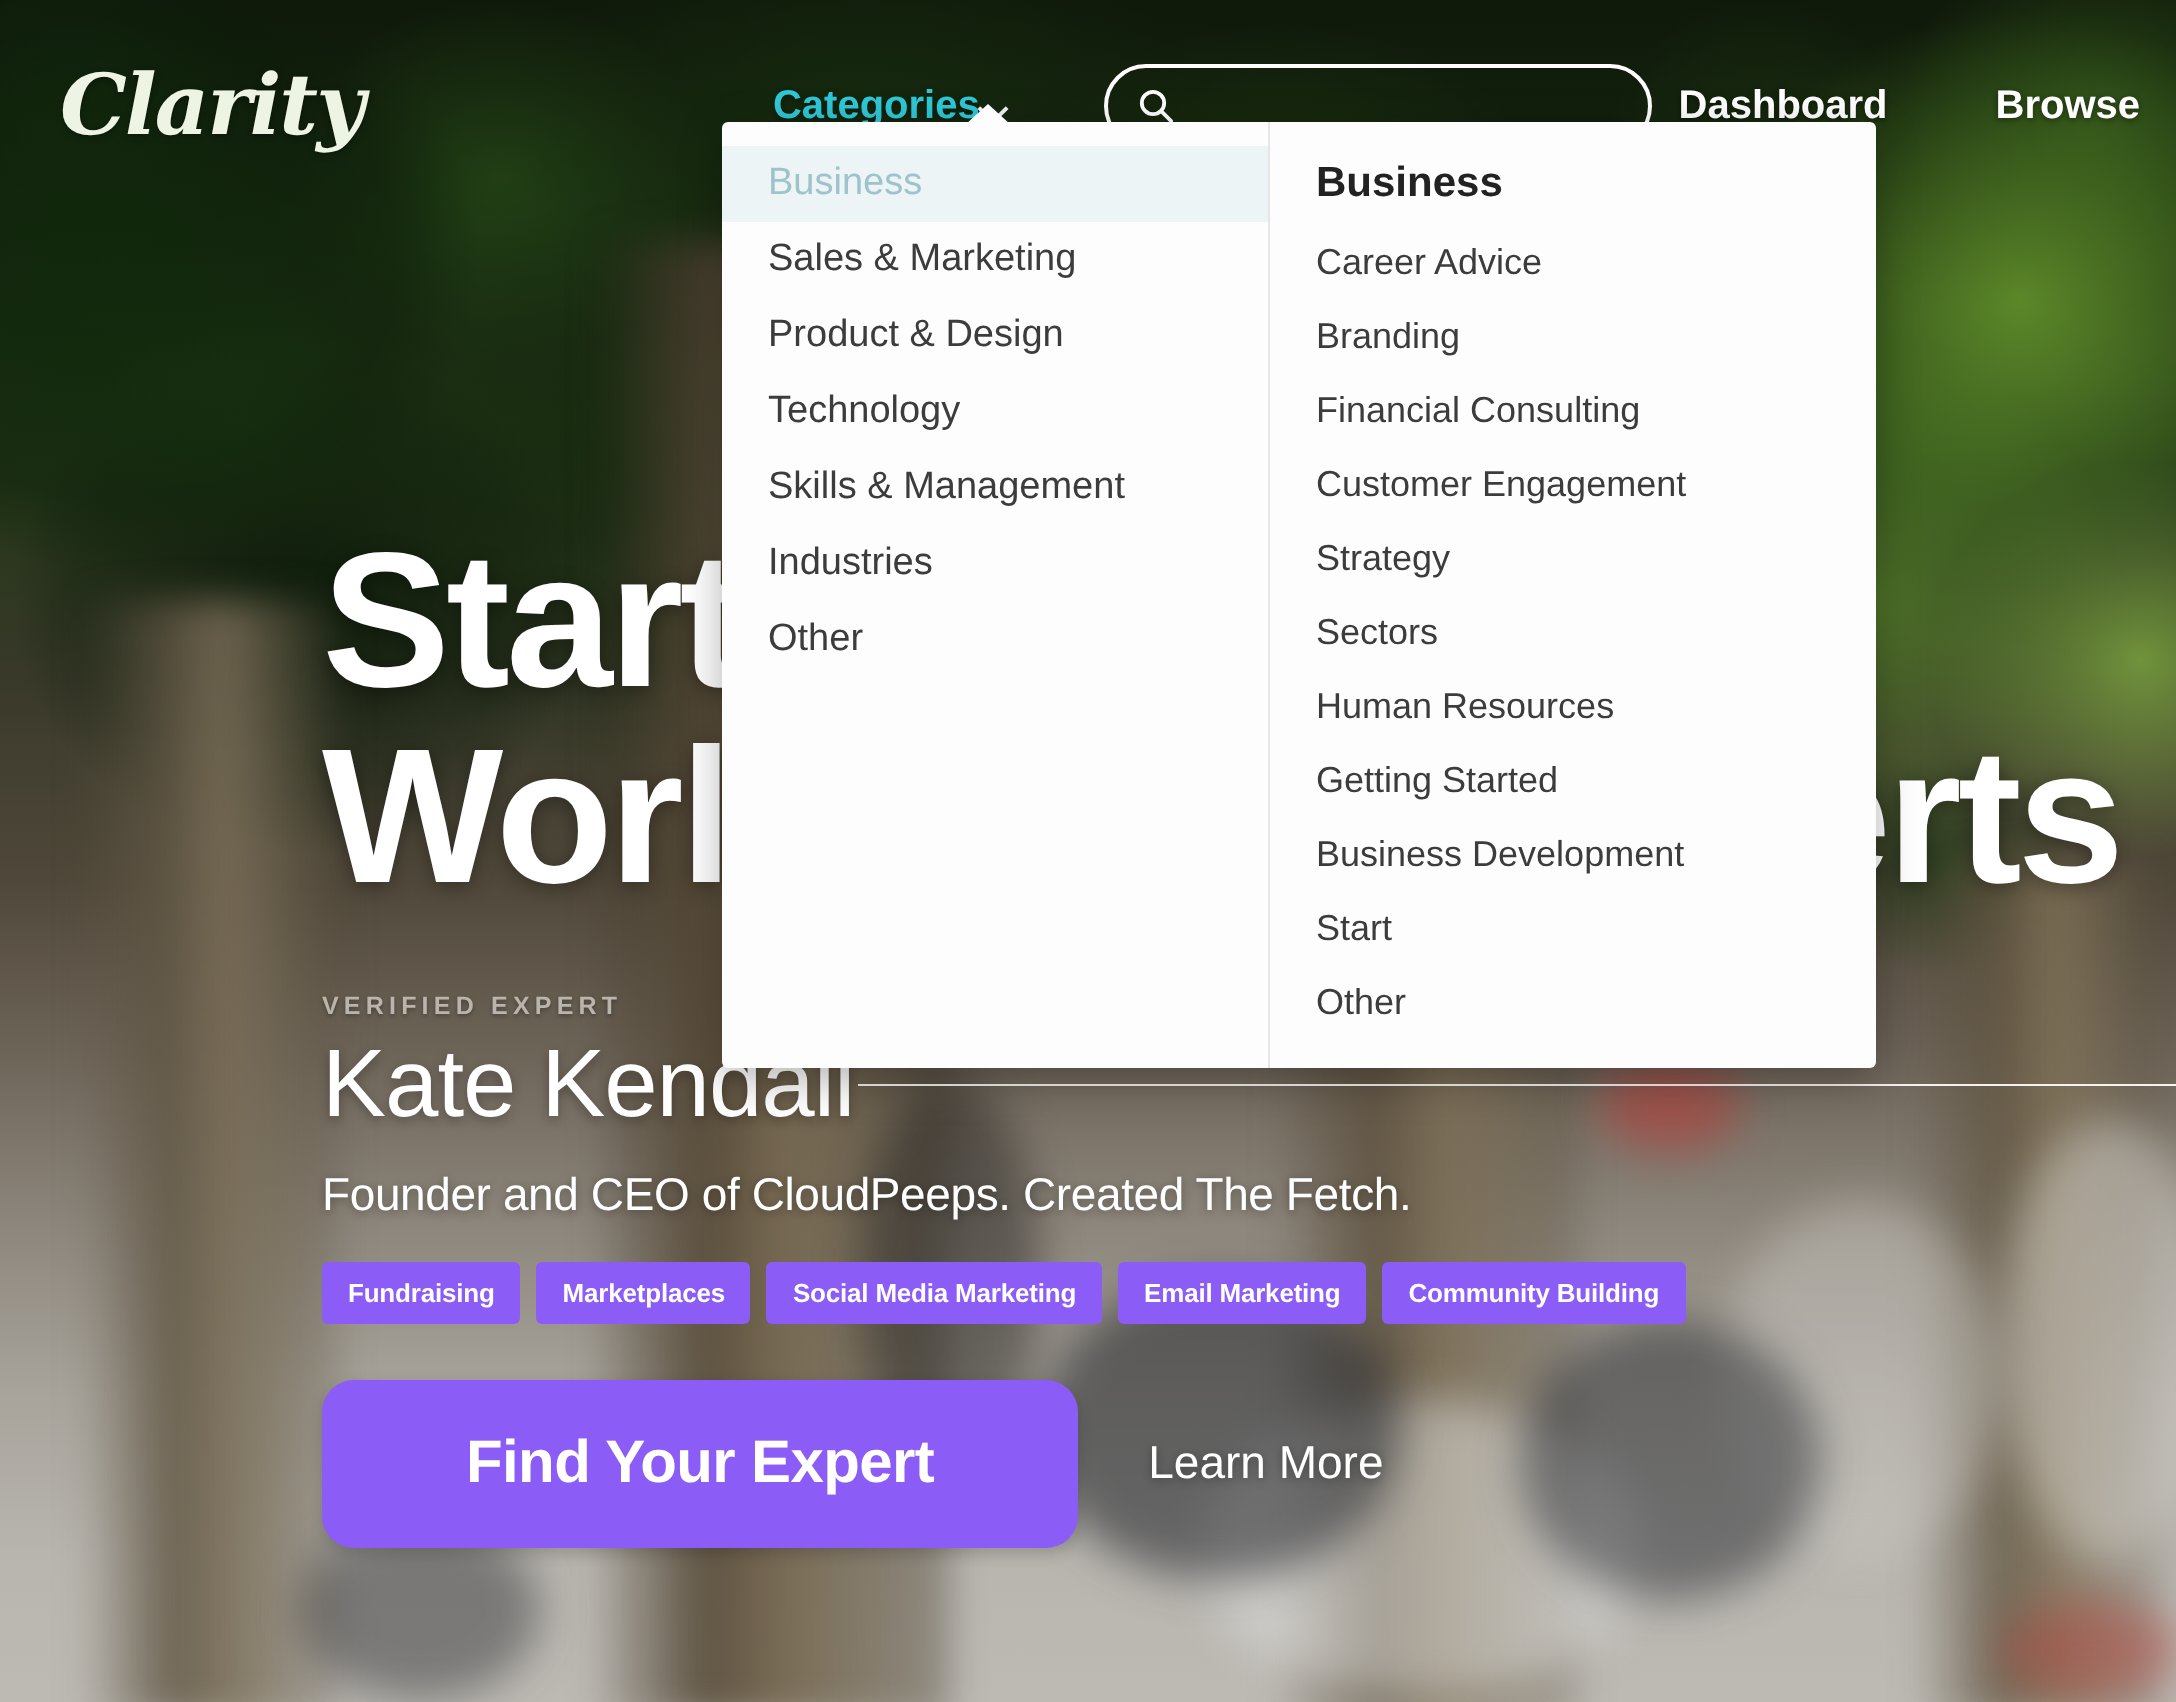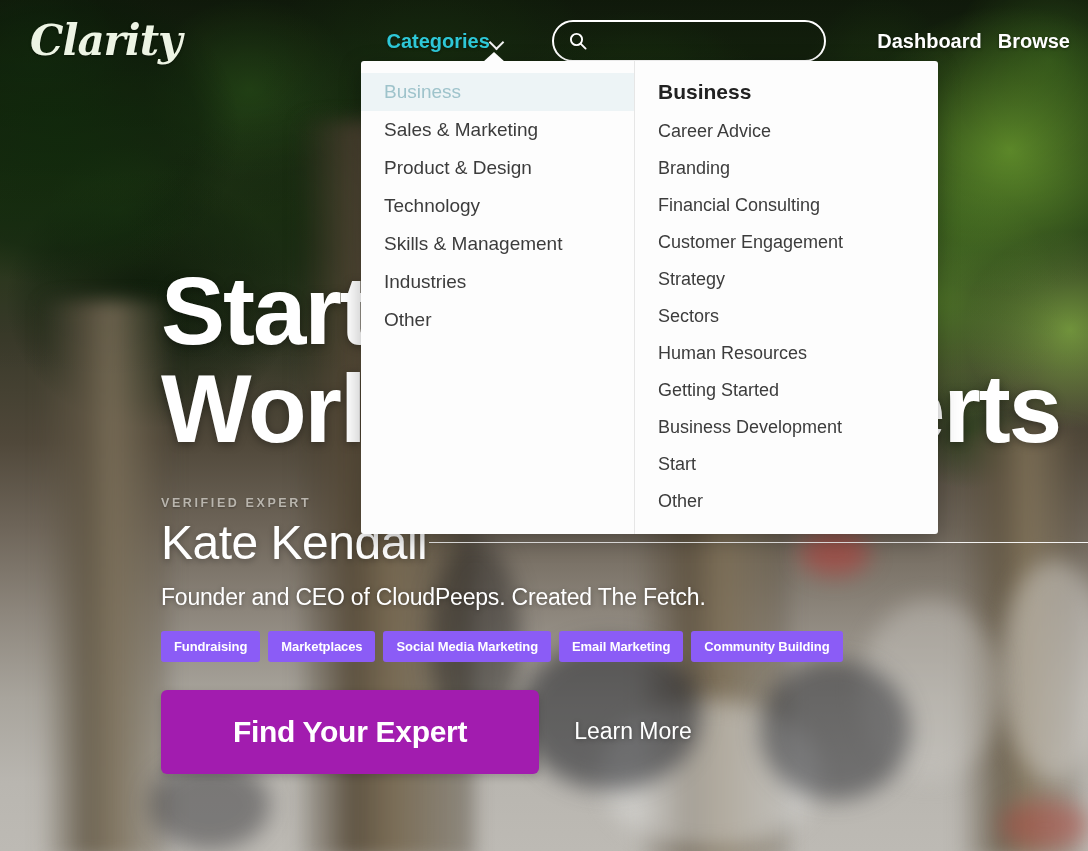--- a/index.html
+++ b/index.html
@@ -83,21 +83,21 @@
   .blob-white2{ left:1000px;top:560px; width:110px; height:220px; background:rgba(222,220,216,0.45); }
   .blob-dark1 { left:430px; top:540px; width:90px;  height:200px; background:rgba(30,28,26,0.45); }
   .blob-light1{ left:860px; top:600px; width:140px; height:180px; background:rgba(208,206,200,0.4); }
   .bg-vignette {
     background:
       linear-gradient(to bottom, rgba(0,0,0,0.30) 0%, rgba(0,0,0,0.10) 22%, rgba(0,0,0,0) 45%);
   }
 
   
   .header {
-    position:absolute; left:0; top:0; width:1088px; height:82px;
+    position:absolute; left:0; top:12px; width:1088px; height:82px;
     display:flex; align-items:center; z-index:40;
   }
   .logo {
     margin-left:30px;
     color:#edf4e4;
     font-family:"DejaVu Serif", serif;
     font-style:italic;
     font-weight:700;
     font-size:42px;
     letter-spacing:-1px;
@@ -131,21 +131,21 @@
     background:rgba(0,0,0,0.02);
   }
   .search-input {
     flex:1; background:transparent; border:none; outline:none;
     color:#ffffff; font-size:15px; font-family:"Liberation Sans", sans-serif;
     margin-left:10px;
   }
   .search-input::placeholder { color:rgba(255,255,255,0.75); }
   .nav-right {
     margin-left:auto; margin-right:18px;
-    display:flex; align-items:flex-end; gap:16px;
+    display:flex; align-items:flex-end; gap:54px;
   }
   .nav-link {
     color:#ffffff; font-size:20px; font-weight:700;
     text-shadow:0 1px 3px rgba(0,0,0,0.45);
     cursor:pointer; white-space:nowrap;
   }
 
   
   .hero-copy { position:absolute; left:161px; top:262px; z-index:10; }
   .headline {
@@ -184,23 +184,23 @@
   .tag {
     background:#8b5cf6; color:#ffffff;
     font-size:13px; font-weight:700;
     padding:8px 13px 8px 13px; border-radius:3px;
     white-space:nowrap; cursor:pointer;
     letter-spacing:-0.1px;
   }
 
   .cta-row { display:flex; align-items:center; margin-top:28px; }
   .btn-primary {
-    background:#a21caf; color:#ffffff;
+    background:#8b5cf6; color:#ffffff;
     font-size:30px; font-weight:700;
-    border:none; border-radius:6px;
+    border:none; border-radius:16px;
     padding:25px 72px; cursor:pointer;
     font-family:"Liberation Sans", sans-serif;
     letter-spacing:-0.3px;
     box-shadow:0 3px 8px rgba(0,0,0,0.18);
   }
   .btn-secondary {
     margin-left:35px;
     background:none; border:none; cursor:pointer;
     color:#ffffff; font-size:23px; font-weight:400;
     font-family:Liberation Sans, sans-serif;

